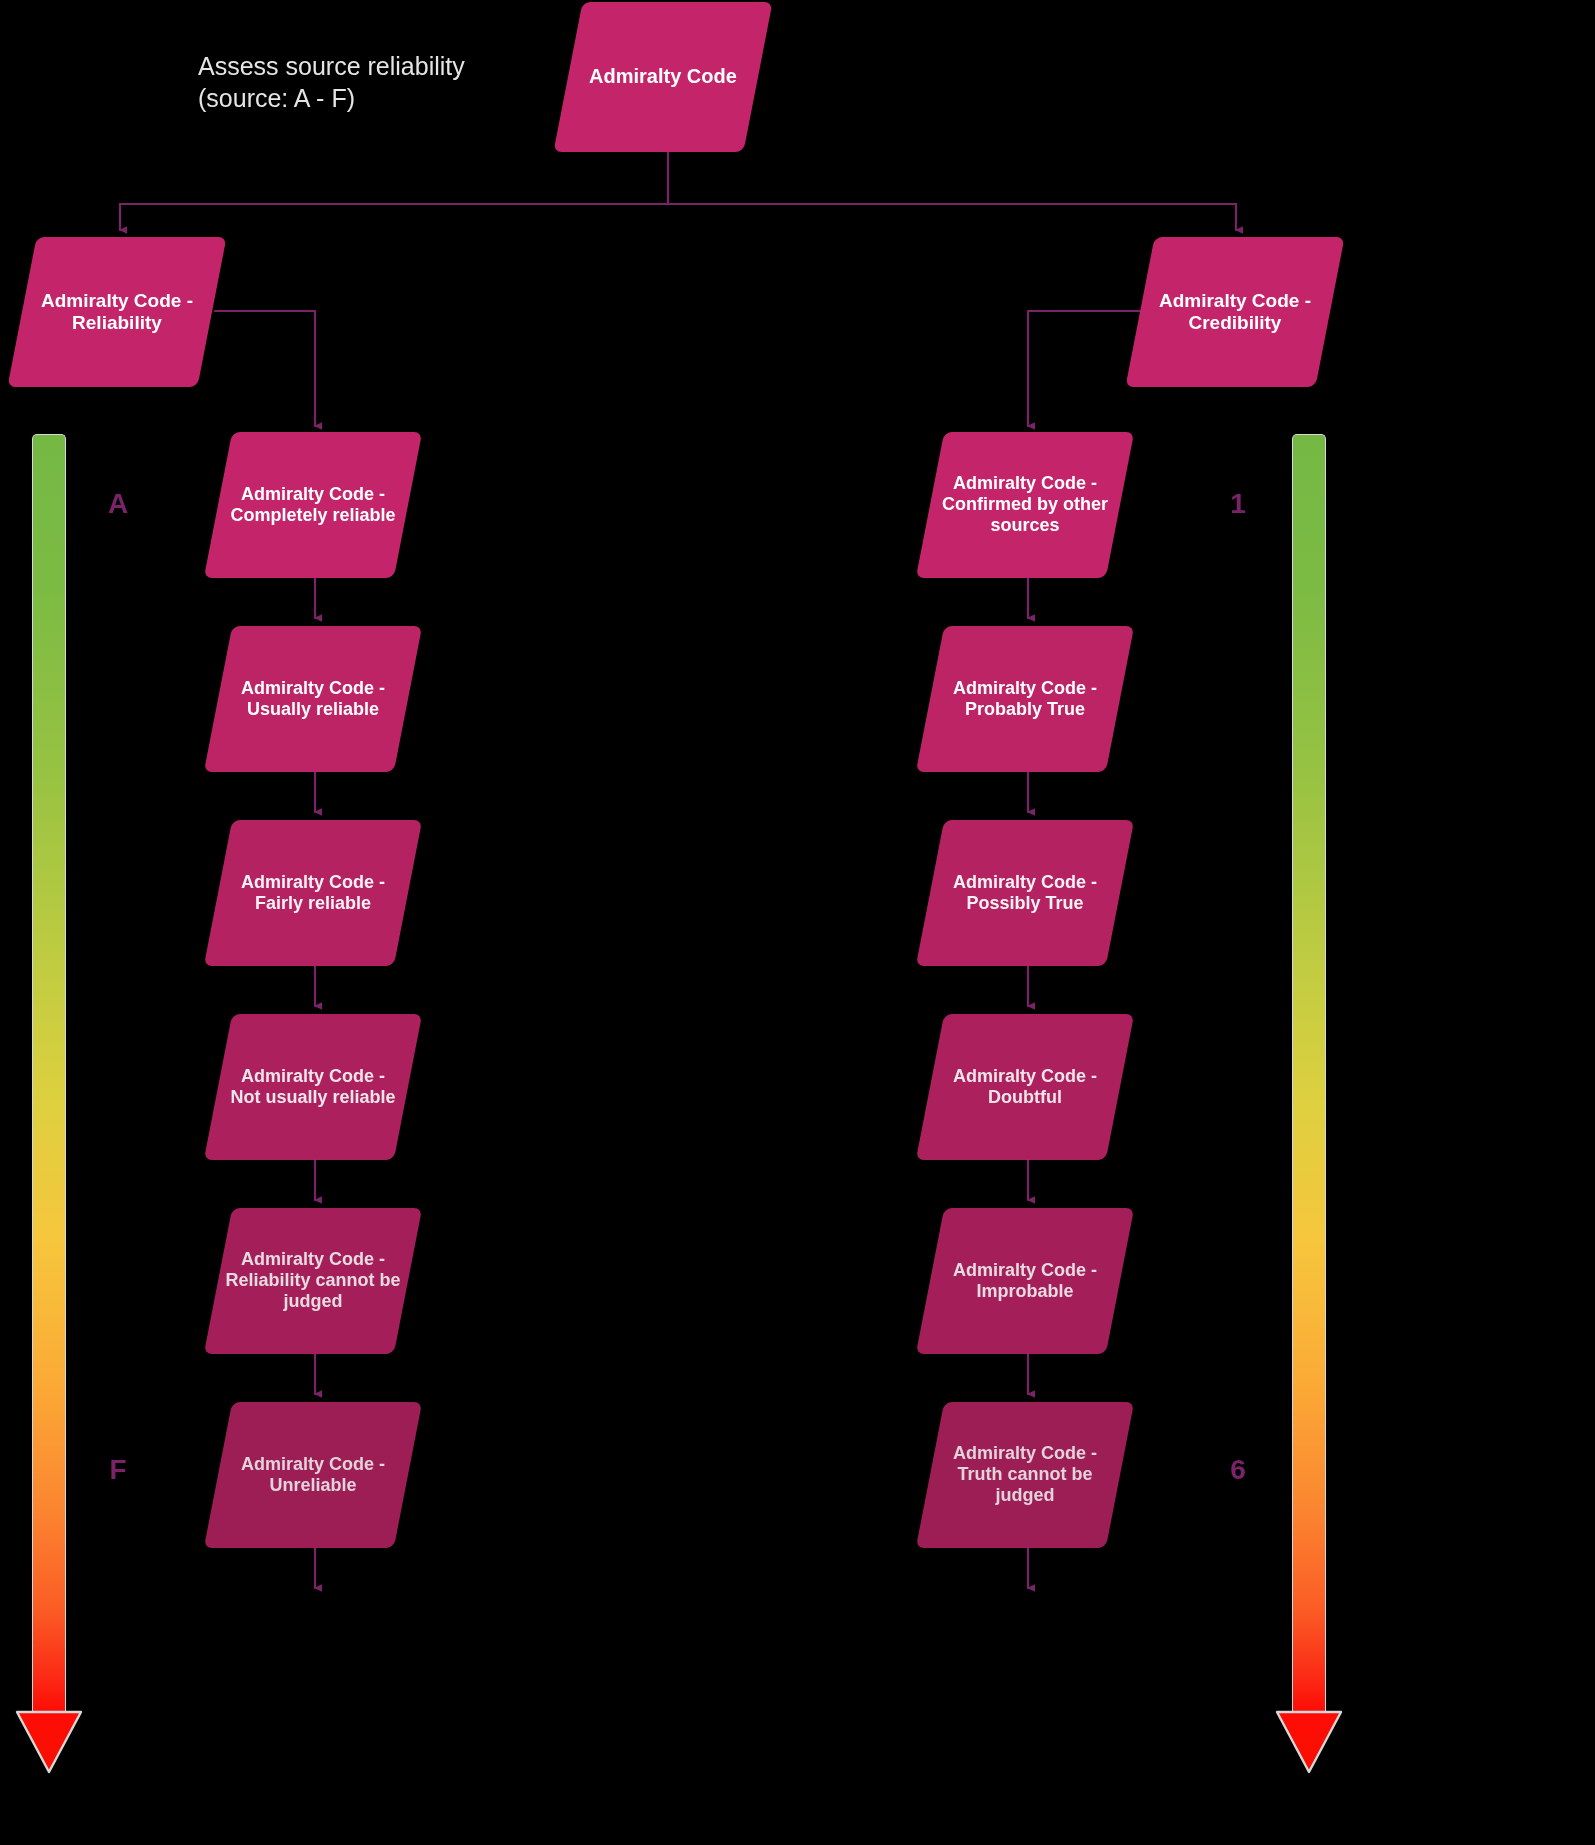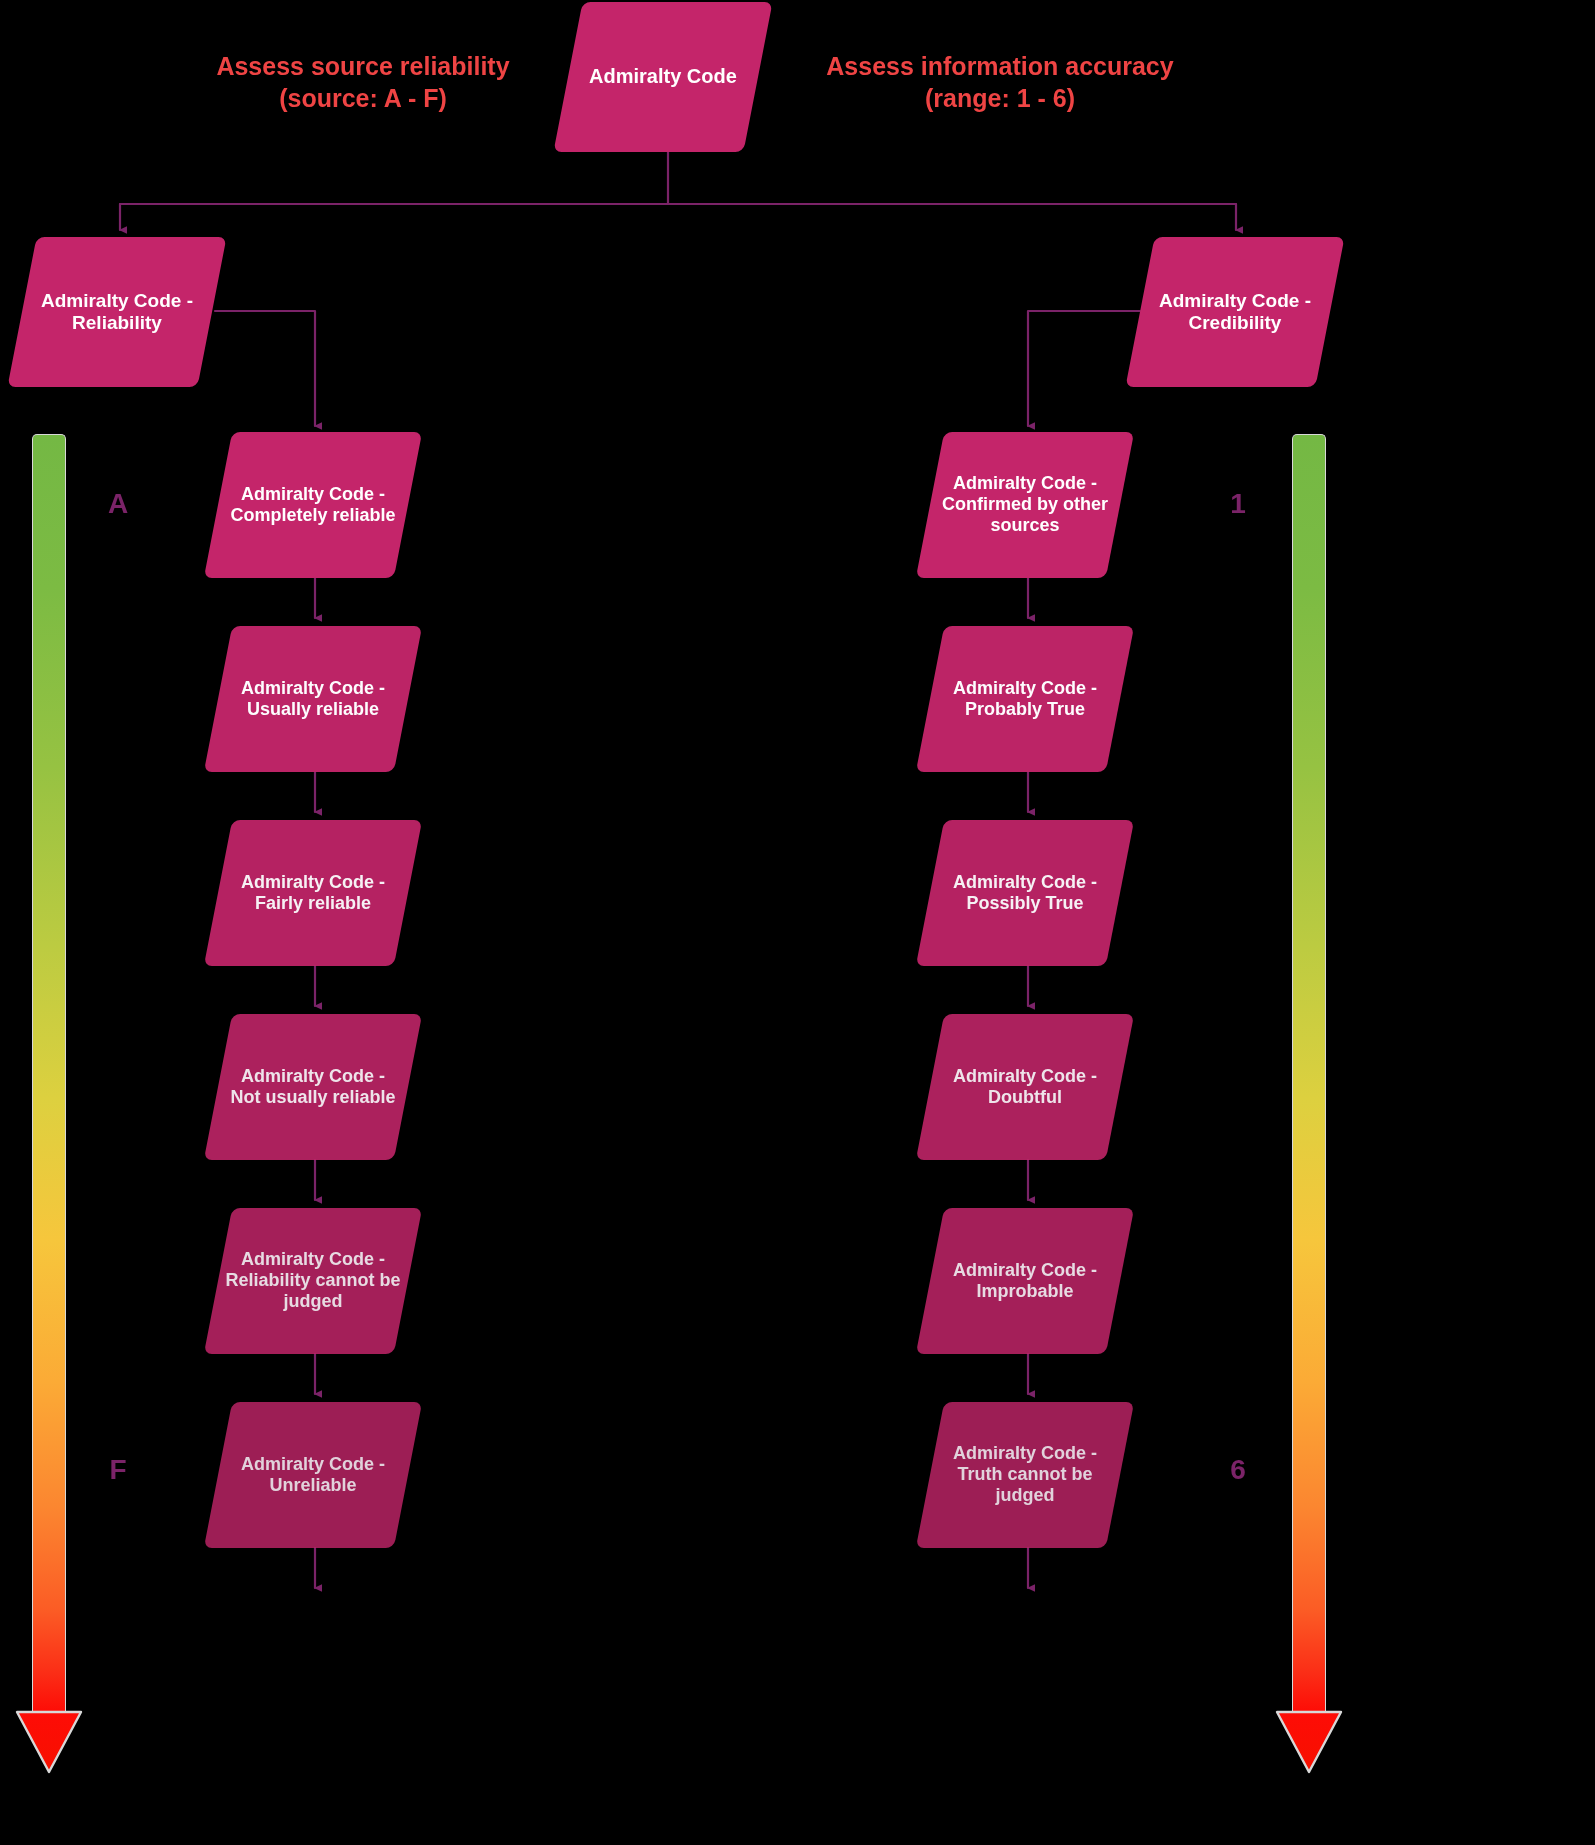--- a/index.html
+++ b/index.html
@@ -47,24 +47,23 @@
   .node.op-1 { background: rgba(196,37,106,1.00); color:#ffffff; }
   .node.op-2 { background: rgba(196,37,106,0.96); color:#fdfdfe; }
   .node.op-3 { background: rgba(196,37,106,0.92); color:#f6f1f4; }
   .node.op-4 { background: rgba(196,37,106,0.88); color:#eee4ea; }
   .node.op-5 { background: rgba(196,37,106,0.84); color:#e7dbe2; }
   .node.op-6 { background: rgba(196,37,106,0.80); color:#e1d2db; }
 
   
   .caption {
     position: absolute;
-    color: #ef4444;
-    font-weight: bold;
+    color: #e5e5e5;
+    font-weight: normal;
     font-size: 25px;
-    text-align: center;
     line-height: 1.28;
   }
   
   .marker {
     position: absolute;
     color: #7B2368;
     font-weight: bold;
     font-size: 28px;
     text-align: center;
   }
@@ -143,24 +142,20 @@
   </svg>
 
   <div class="node lvl-root" style="left:568px; top:2px; width:190px; height:150px; font-size:20px;">
     <span>Admiralty Code</span>
   </div>
 
   <div class="caption" style="left:198px; top:50px; width:330px;">
     <div>Assess source reliability</div>
     <div>(source: A - F)</div>
   </div>
-  <div class="caption" style="left:820px; top:50px; width:360px;">
-    <div>Assess information accuracy</div>
-    <div>(range: 1 - 6)</div>
-  </div>
 
   <div class="node lvl-branch" style="left:22px; top:237px; width:190px; height:150px; font-size:19px;">
     <span>Admiralty Code - Reliability</span>
   </div>
   <div class="node lvl-branch" style="left:1140px; top:237px; width:190px; height:150px; font-size:19px;">
     <span>Admiralty Code - Credibility</span>
   </div>
 
   <div class="node op-1" style="left:218px; top:432px; width:190px; height:146px; font-size:18px;">
     <span>Admiralty Code - Completely reliable</span>

